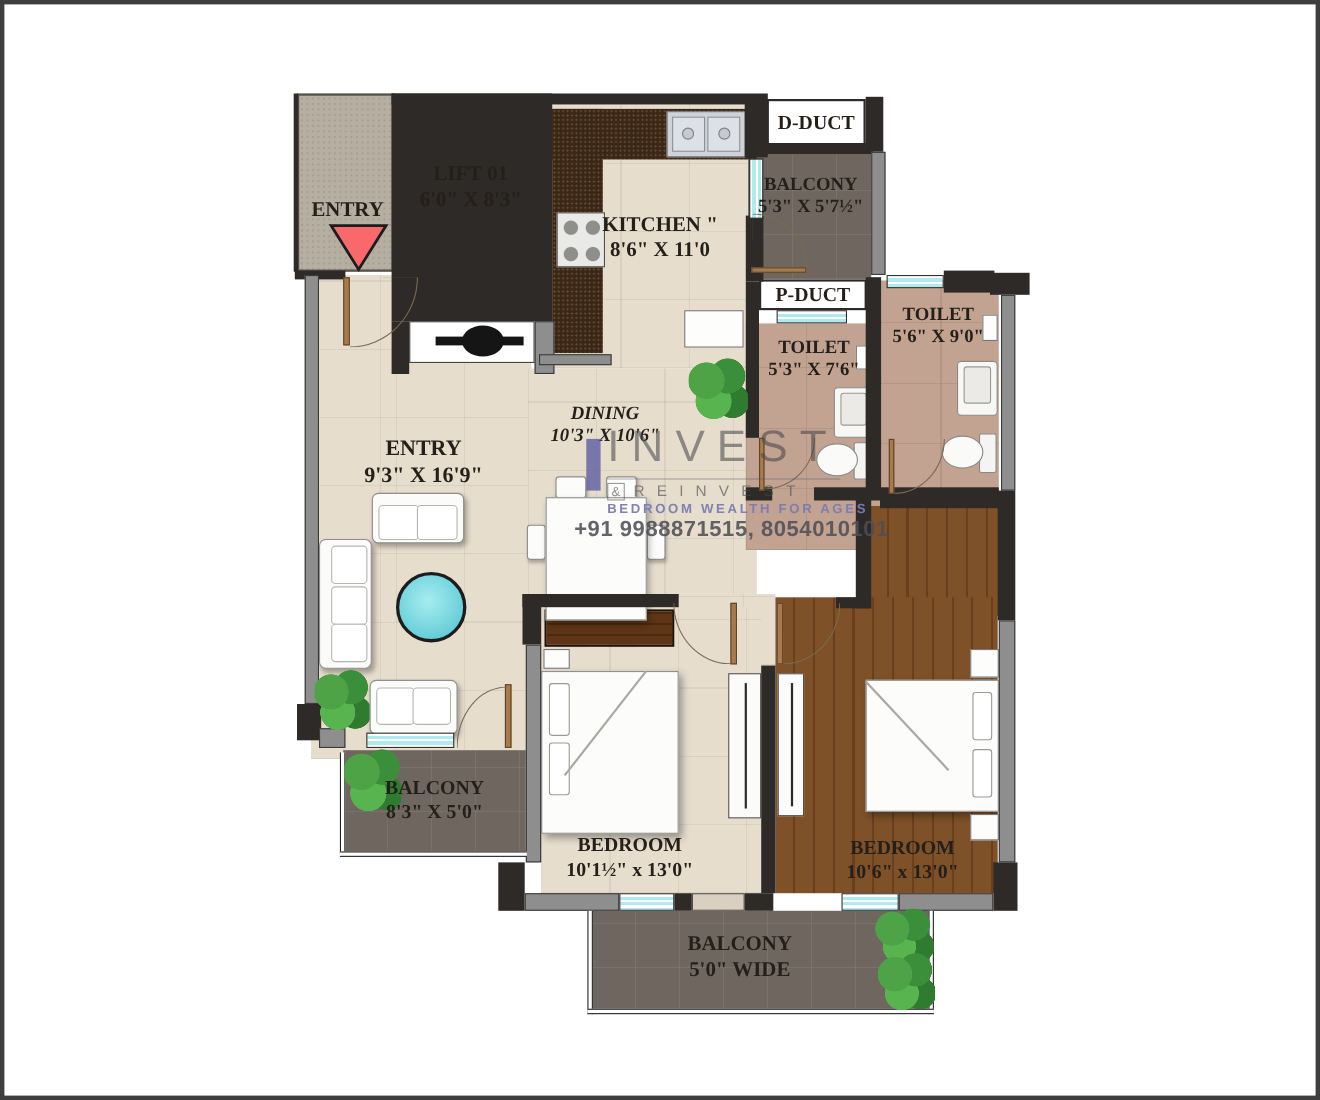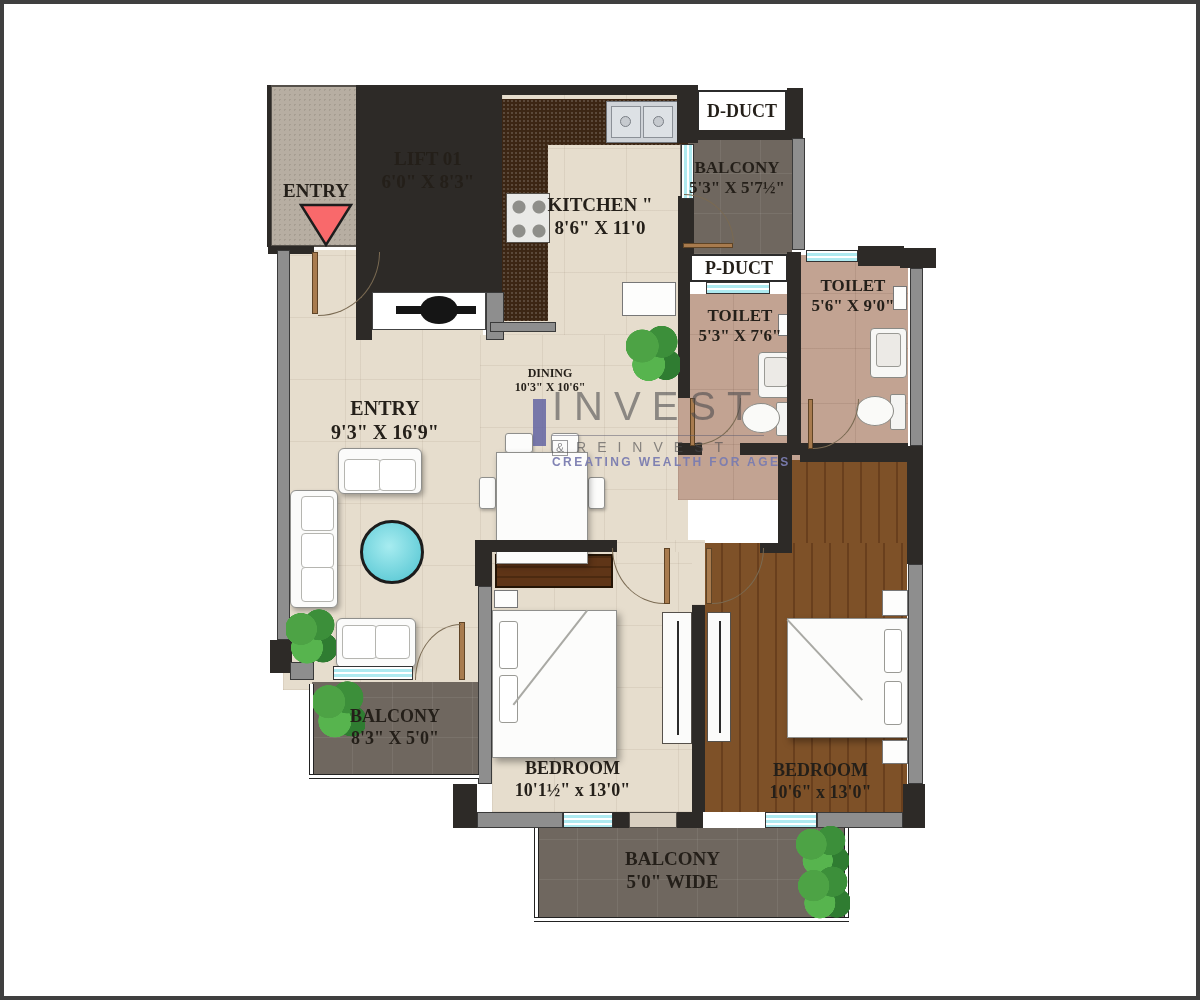--- a/index.html
+++ b/index.html
@@ -216,21 +216,21 @@
     <span class="cush" style="left:10px;top:42px;width:31px;height:33px;"></span>
     <span class="cush" style="left:10px;bottom:5px;width:31px;height:33px;"></span>
   </div>
   <div class="abs sofa" style="left:336px;top:618px;width:80px;height:50px;">
     <span class="cush" style="left:5px;top:6px;width:33px;height:32px;"></span>
     <span class="cush" style="right:5px;top:6px;width:33px;height:32px;"></span>
   </div>
   <div class="abs round-table" style="left:360px;top:520px;width:64px;height:64px;"></div>
   <div class="abs plant" style="left:286px;top:608px;width:50px;height:60px;"></div>
 
-  <div class="abs lbl" style="left:470px;top:366px;width:160px;font-size:12px;">
+  <div class="abs lbl" style="left:470px;top:366px;width:160px;font-size:17px;font-style:italic;">
     <span>DINING</span>
     <span>10'3" X 10'6"</span>
   </div>
   <div class="abs chair" style="left:505px;top:433px;width:28px;height:20px;"></div>
   <div class="abs chair" style="left:551px;top:433px;width:28px;height:20px;"></div>
   <div class="abs chair" style="left:479px;top:477px;width:17px;height:32px;"></div>
   <div class="abs chair" style="left:588px;top:477px;width:17px;height:32px;"></div>
   <div class="abs chair" style="left:505px;top:564px;width:28px;height:20px;"></div>
   <div class="abs chair" style="left:551px;top:564px;width:28px;height:20px;"></div>
   <div class="abs tbl" style="left:496px;top:452px;width:92px;height:112px;"></div>
@@ -310,16 +310,17 @@
     <span>KITCHEN "</span>
     <span>8'6" X 11'0</span>
   </div>
 
   <div class="abs wm" style="left:520px;top:384px;width:260px;height:112px;">
     <span class="bar"></span>
     <span class="brand">INVEST</span>
     <span class="row2">
       <span class="amp">&amp;</span><span class="re">REINVEST</span>
     </span>
-    <span class="tag">CREATING WEALTH FOR AGES</span>
+    <span class="tag">BEDROOM WEALTH FOR AGES</span>
+    <span class="ph">+91 9988871515, 8054010101</span>
   </div>
 
 </div>
 
 </body></html>

